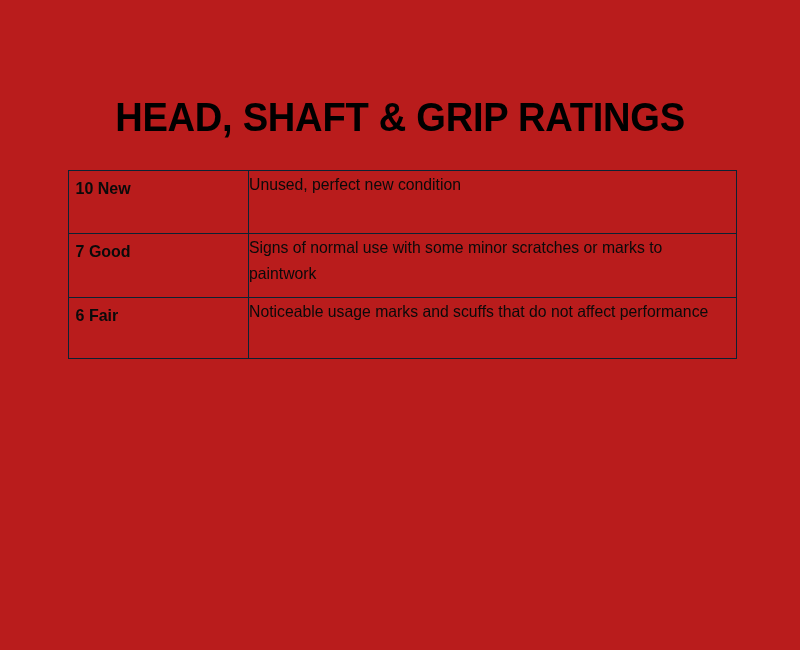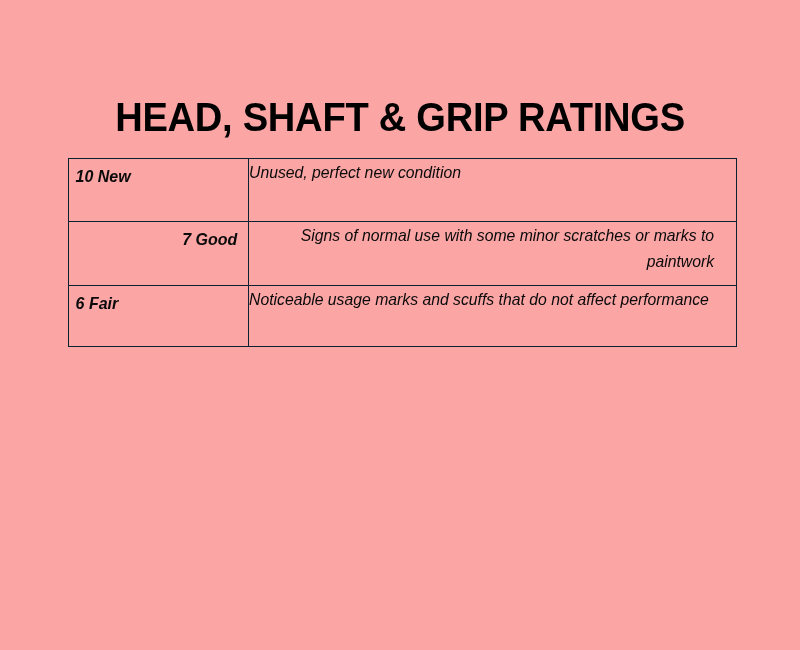--- a/index.html
+++ b/index.html
@@ -40,26 +40,25 @@
     letter-spacing: -0.3px;
     transform: scaleX(0.93);
     transform-origin: center top;
     white-space: nowrap;
   }
 
   
   #ratings-table {
     position: absolute;
     left: 68px;
-    top: 158px;
+    top: 170px;
     width: 668px;
     border-collapse: collapse;
     table-layout: fixed;
     border: 1.6px solid #0b2233;
-    font-style: italic;
   }
 
   #ratings-table col.col-rating { width: 180px; }
   #ratings-table col.col-desc   { width: 488px; }
 
   #ratings-table td {
     border: 1.4px solid #0b2233;
     padding: 0;
     vertical-align: top;
     color: #0a0a0a;
@@ -86,27 +85,27 @@
     font-weight: normal;
     font-size: 16.5px;
     line-height: 26px;
     transform: scaleX(0.955);
     transform-origin: left center;
   }
 
   
   tr.row-h64 td { height: 62px; }
   tr.row-h63 td { height: 61px; }
-  tr.row-h65 td { height: 63px; text-align: right; }
+  tr.row-h65 td { height: 63px; }
   tr.row-h62 td { height: 60px; }
 </style>
 </head>
 <body style="background: rgb(0, 153, 255);">
 
-<div id="slide" style="background: #fca5a5;">
+<div id="slide" style="background: #b91c1c;">
 
   <h1 id="slide-title">HEAD, SHAFT &amp; GRIP RATINGS</h1>
 
   <table id="ratings-table">
     <colgroup>
       <col class="col-rating">
       <col class="col-desc">
     </colgroup>
     <tbody>
 

